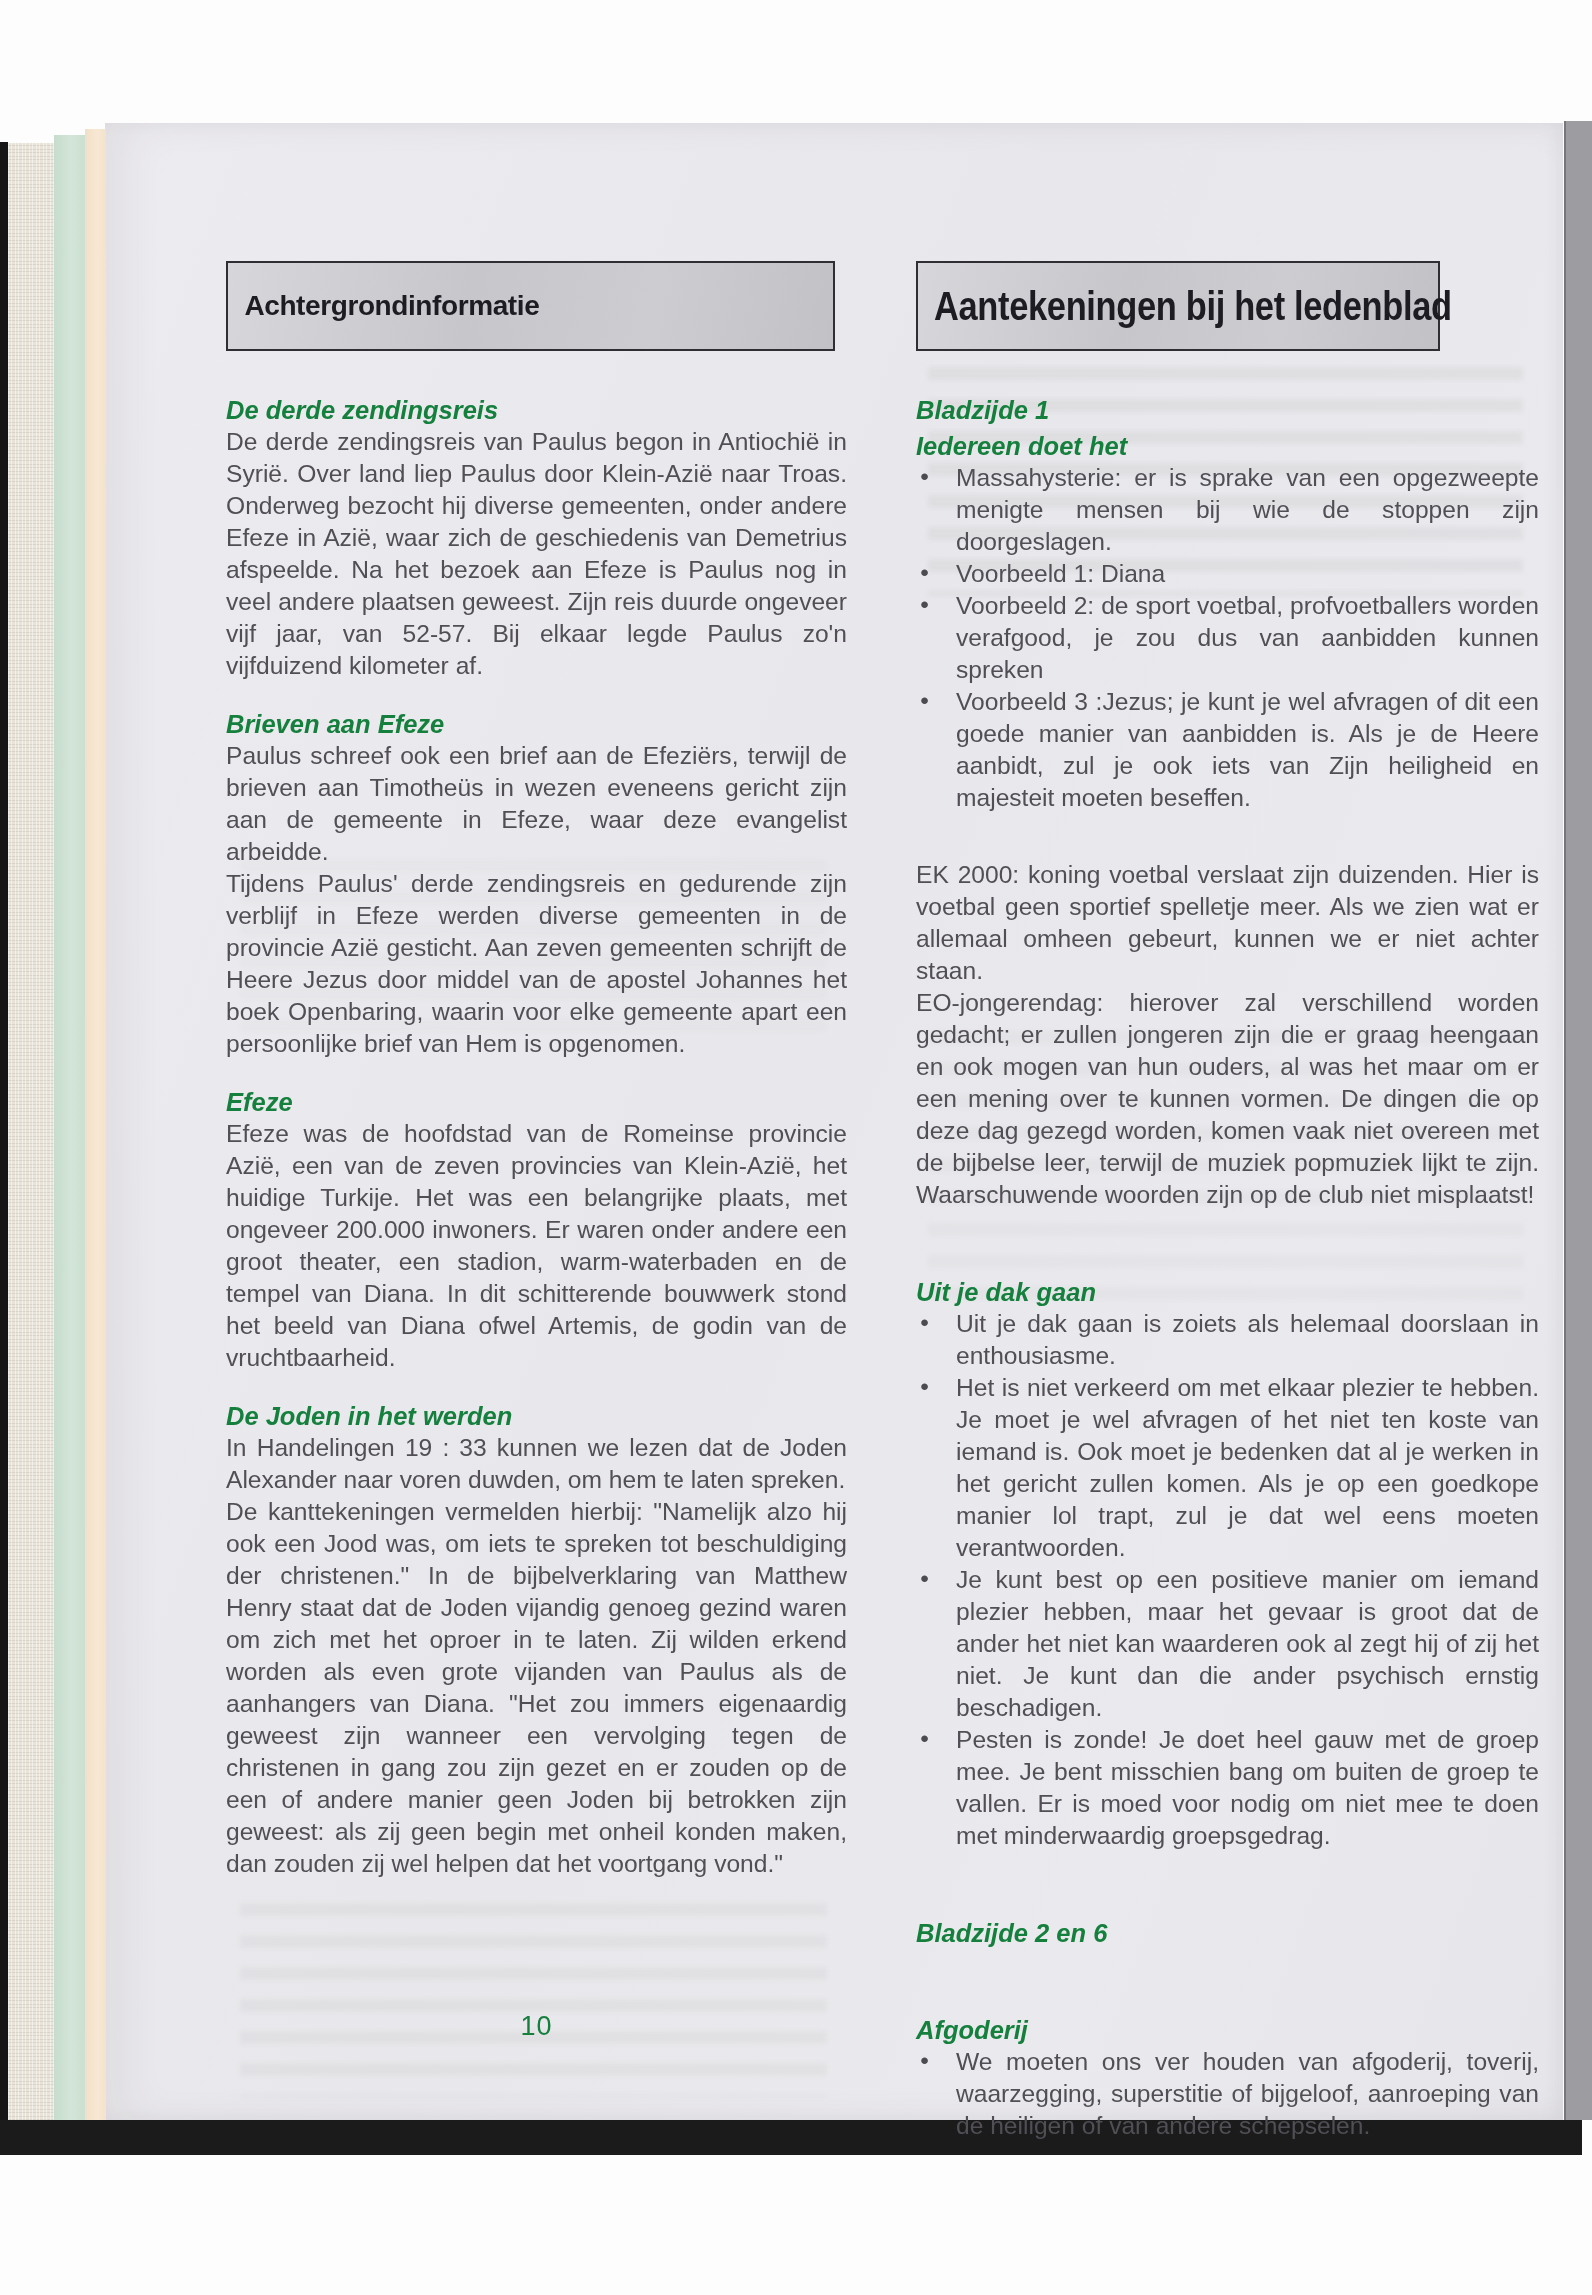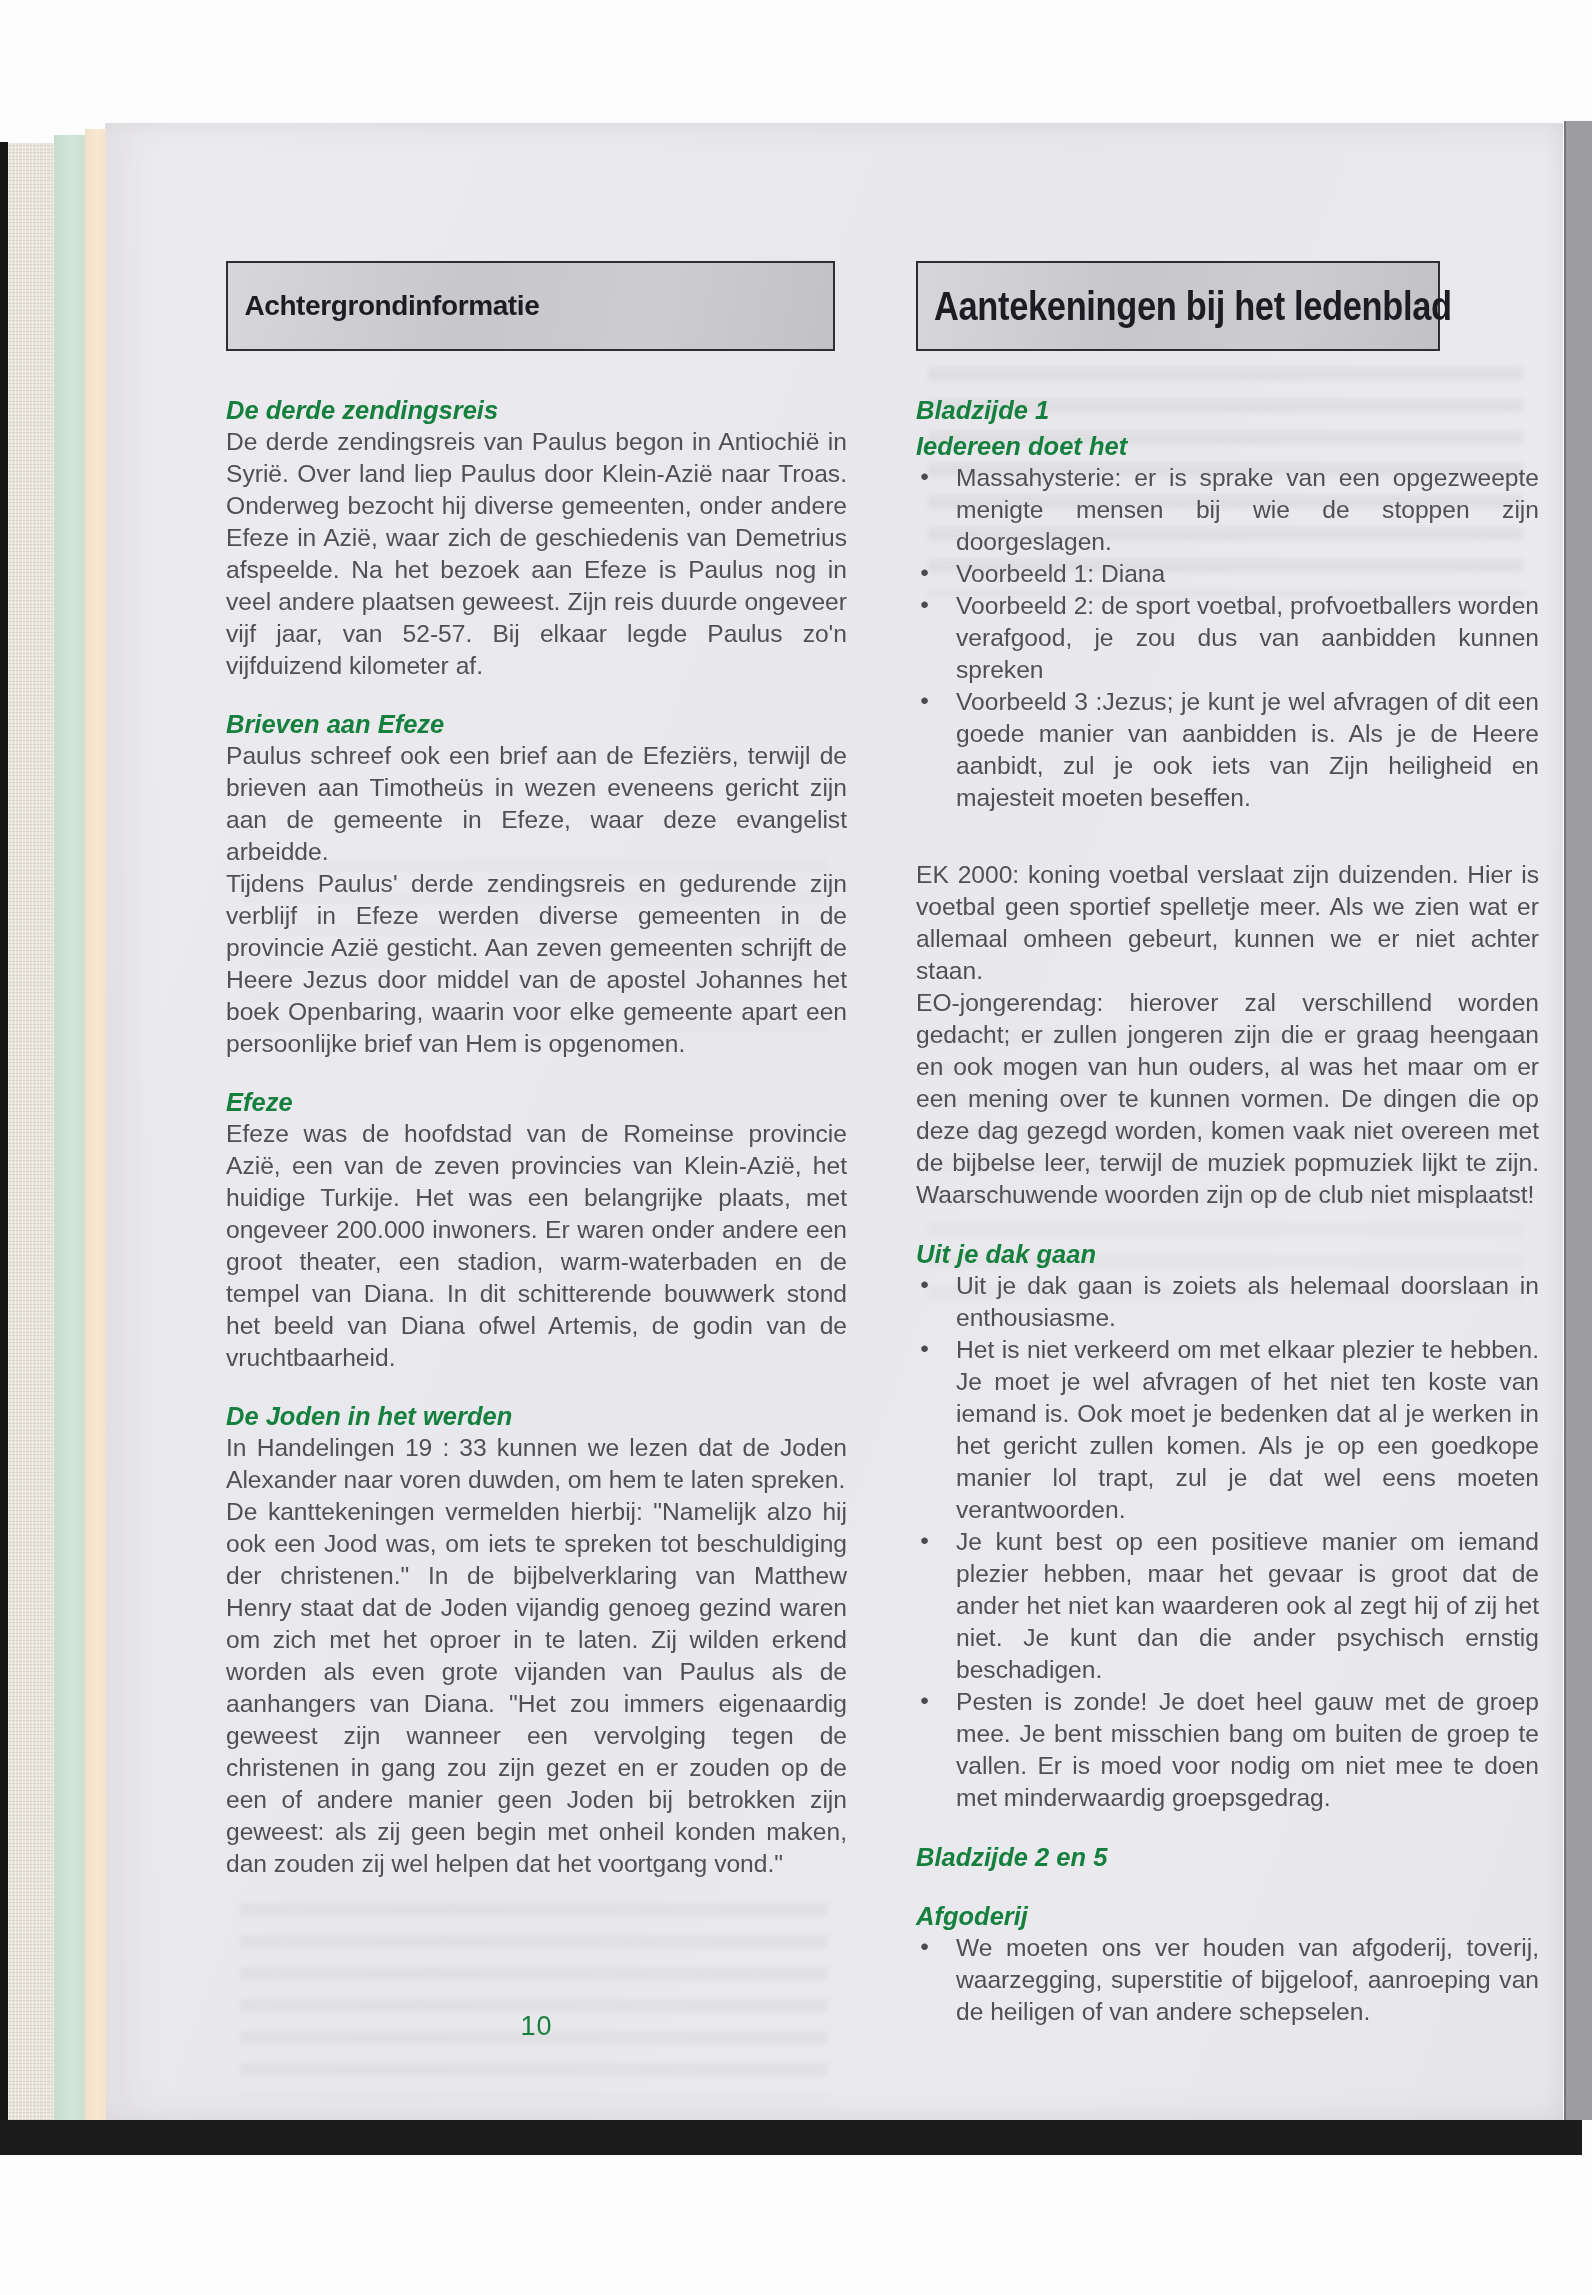--- a/index.html
+++ b/index.html
@@ -45,21 +45,21 @@
   }
   .col-left .title-box{width:609px;}
   .col-right .title-box{width:524px;}
   .col-right .title-text{font-size:41px;transform:scaleX(0.84);transform-origin:left center;}
   .col-body{margin-top:43px;font-size:24.6px;line-height:32px;color:#514f55;text-align:justify;}
   h3{
     font-size:25.5px;line-height:32px;font-weight:bold;font-style:italic;
     color:#15803d;margin:26px 0 0 0;text-align:left;
   }
   h3.first{margin-top:0;}
-  h3.rgap{margin-top:27px;font-style:italic;}
+  h3.rgap{margin-top:65px;font-style:italic;}
   h3.tight{margin-top:4px;}
   p{margin:0;}
   p.gap{margin-top:45px;}
   ul{list-style:none;margin:0;padding:0;}
   li{position:relative;padding-left:40px;text-align:justify;}
   li .dot{position:absolute;left:4.3px;top:-0.9px;color:#4c4b50;}
   .page-number{
     left:226px;top:2011px;width:621px;text-align:center;
     font-size:27px;color:#15803d;letter-spacing:0.9px;
   }
@@ -127,21 +127,21 @@
     <p>EO-jongerendag: hierover zal verschillend worden gedacht; er zullen jongeren zijn die er graag heengaan en ook mogen van hun ouders, al was het maar om er een mening over te kunnen vormen. De dingen die op deze dag gezegd worden, komen vaak niet overeen met de bijbelse leer, terwijl de muziek popmuziek lijkt te zijn. Waarschuwende woorden zijn op de club niet misplaatst!</p>
 
     <h3 class="rgap">Uit je dak gaan</h3>
     <ul>
       <li><span class="dot">•</span><span>Uit je dak gaan is zoiets als helemaal doorslaan in enthousiasme.</span></li>
       <li><span class="dot">•</span><span>Het is niet verkeerd om met elkaar plezier te hebben. Je moet je wel afvragen of het niet ten koste van iemand is. Ook moet je bedenken dat al je werken in het gericht zullen komen. Als je op een goedkope manier lol trapt, zul je dat wel eens moeten verantwoorden.</span></li>
       <li><span class="dot">•</span><span>Je kunt best op een positieve manier om iemand plezier hebben, maar het gevaar is groot dat de ander het niet kan waarderen ook al zegt hij of zij het niet. Je kunt dan die ander psychisch ernstig beschadigen.</span></li>
       <li><span class="dot">•</span><span>Pesten is zonde! Je doet heel gauw met de groep mee. Je bent misschien bang om buiten de groep te vallen. Er is moed voor nodig om niet mee te doen met minderwaardig groepsgedrag.</span></li>
     </ul>
 
-    <h3 class="rgap">Bladzijde 2 en 5</h3>
+    <h3 class="rgap">Bladzijde 2 en 6</h3>
 
     <h3 class="rgap">Afgoderij</h3>
     <ul>
       <li><span class="dot">•</span><span>We moeten ons ver houden van afgoderij, toverij, waarzegging, superstitie of bijgeloof, aanroeping van de heiligen of van andere schepselen.</span></li>
     </ul>
   </div>
 </div>
 
 <div class="abs page-number">10</div>
 

